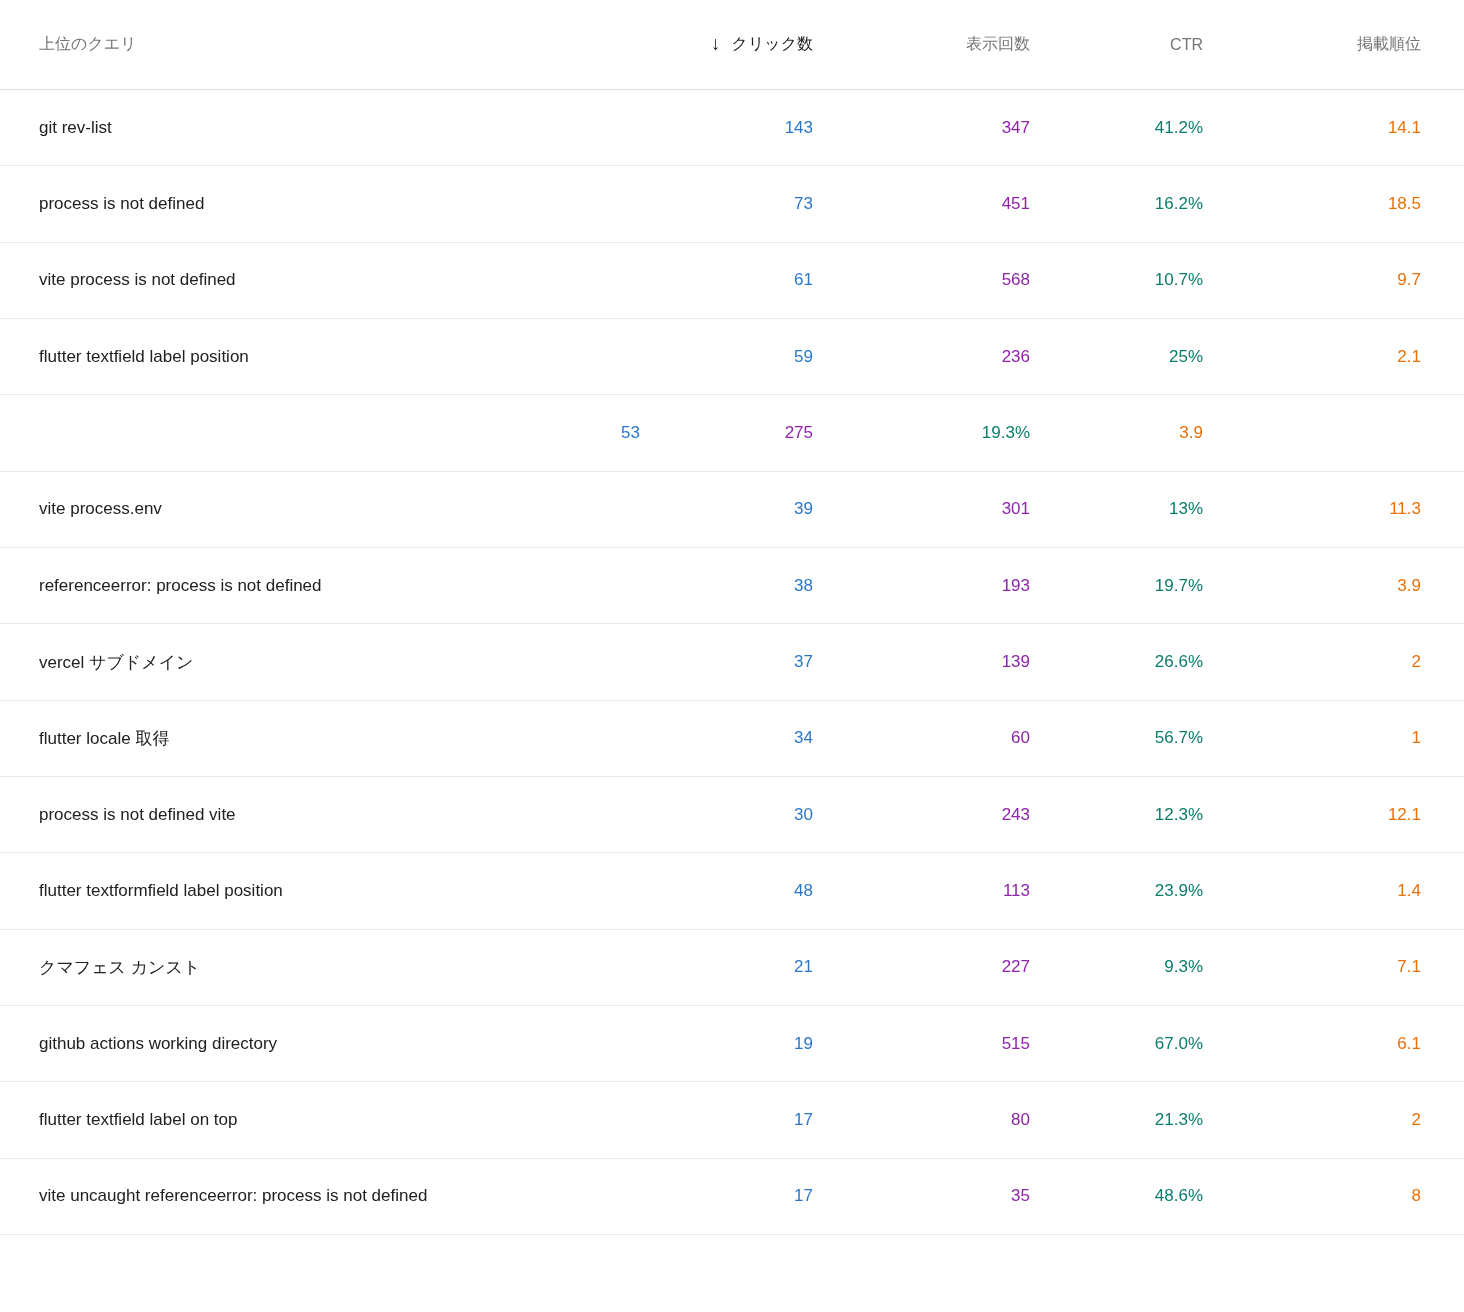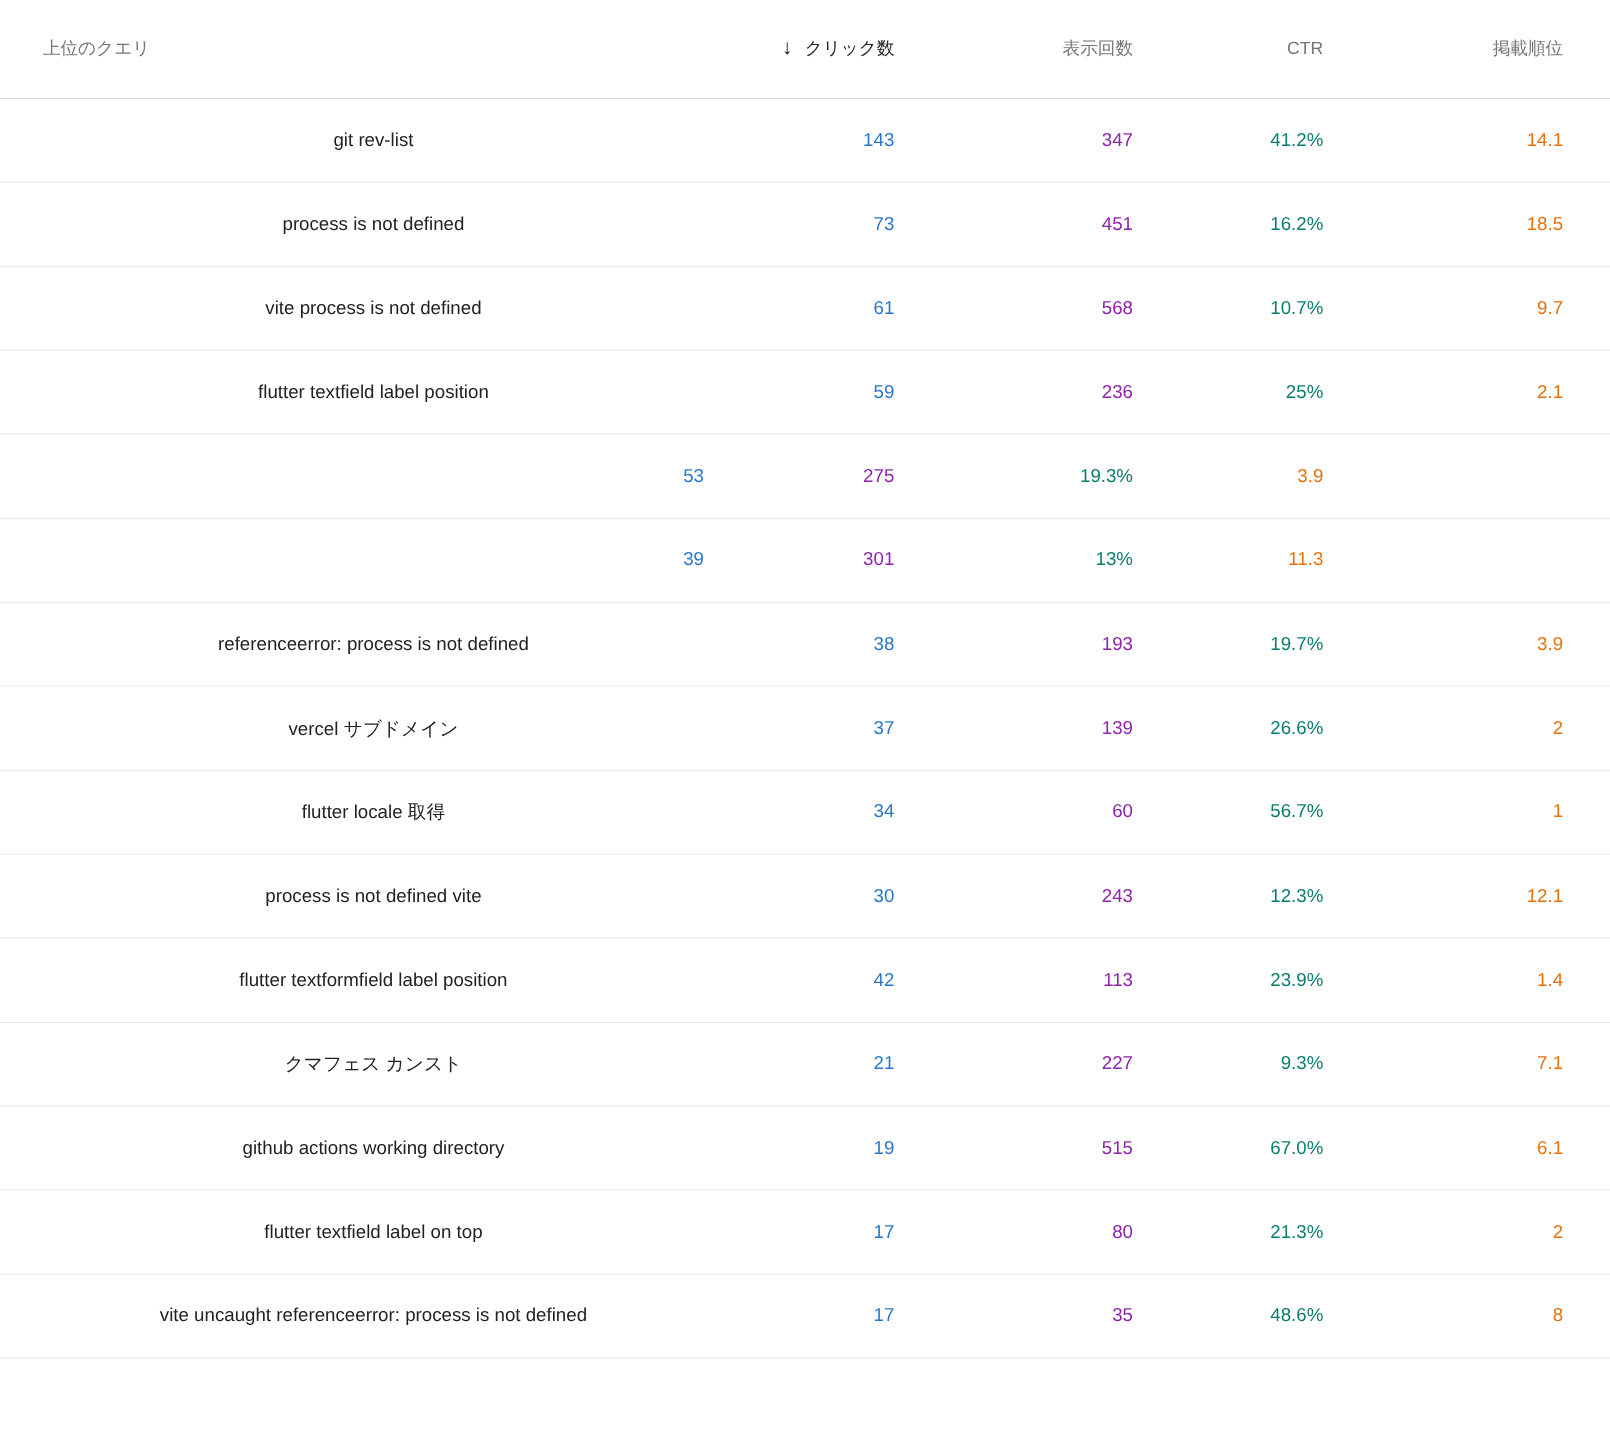--- a/index.html
+++ b/index.html
@@ -59,21 +59,21 @@
     border-bottom: 1px solid var(--divider, #e8eaed);
   }
 
   .cell {
     font-size: 17px;
     white-space: nowrap;
     overflow: hidden;
     text-overflow: ellipsis;
   }
 
-  .query-cell { color: var(--query-text, #202124); text-align: center; }
+  .query-cell { color: var(--query-text, #202124); }
 
   .num { text-align: right; }
 
   .clicks-cell      { color: var(--clicks-color, #2a77c9); }
   .impressions-cell { color: var(--impressions-color, #8e24aa); }
   .ctr-cell         { color: var(--ctr-color, #0b7d6c); }
   .position-cell    { color: var(--position-color, #e8710a); }
 </style>
 </head>
 <body>
@@ -130,20 +130,21 @@
 
   <div class="grid-row data-row">
     <div class="cell num clicks-cell">53</div>
     <div class="cell num impressions-cell">275</div>
     <div class="cell num ctr-cell">19.3%</div>
     <div class="cell num position-cell">3.9</div>
   </div>
 
 
   <div class="grid-row data-row">
+    <div class="cell query-cell">vite process.env</div>
     <div class="cell num clicks-cell">39</div>
     <div class="cell num impressions-cell">301</div>
     <div class="cell num ctr-cell">13%</div>
     <div class="cell num position-cell">11.3</div>
   </div>
 
   <div class="grid-row data-row">
     <div class="cell query-cell">referenceerror: process is not defined</div>
     <div class="cell num clicks-cell">38</div>
     <div class="cell num impressions-cell">193</div>
@@ -170,21 +171,21 @@
   <div class="grid-row data-row">
     <div class="cell query-cell">process is not defined vite</div>
     <div class="cell num clicks-cell">30</div>
     <div class="cell num impressions-cell">243</div>
     <div class="cell num ctr-cell">12.3%</div>
     <div class="cell num position-cell">12.1</div>
   </div>
 
   <div class="grid-row data-row">
     <div class="cell query-cell">flutter textformfield label position</div>
-    <div class="cell num clicks-cell">42</div>
+    <div class="cell num clicks-cell">48</div>
     <div class="cell num impressions-cell">113</div>
     <div class="cell num ctr-cell">23.9%</div>
     <div class="cell num position-cell">1.4</div>
   </div>
 
   <div class="grid-row data-row">
     <div class="cell query-cell">クマフェス カンスト</div>
     <div class="cell num clicks-cell">21</div>
     <div class="cell num impressions-cell">227</div>
     <div class="cell num ctr-cell">9.3%</div>

